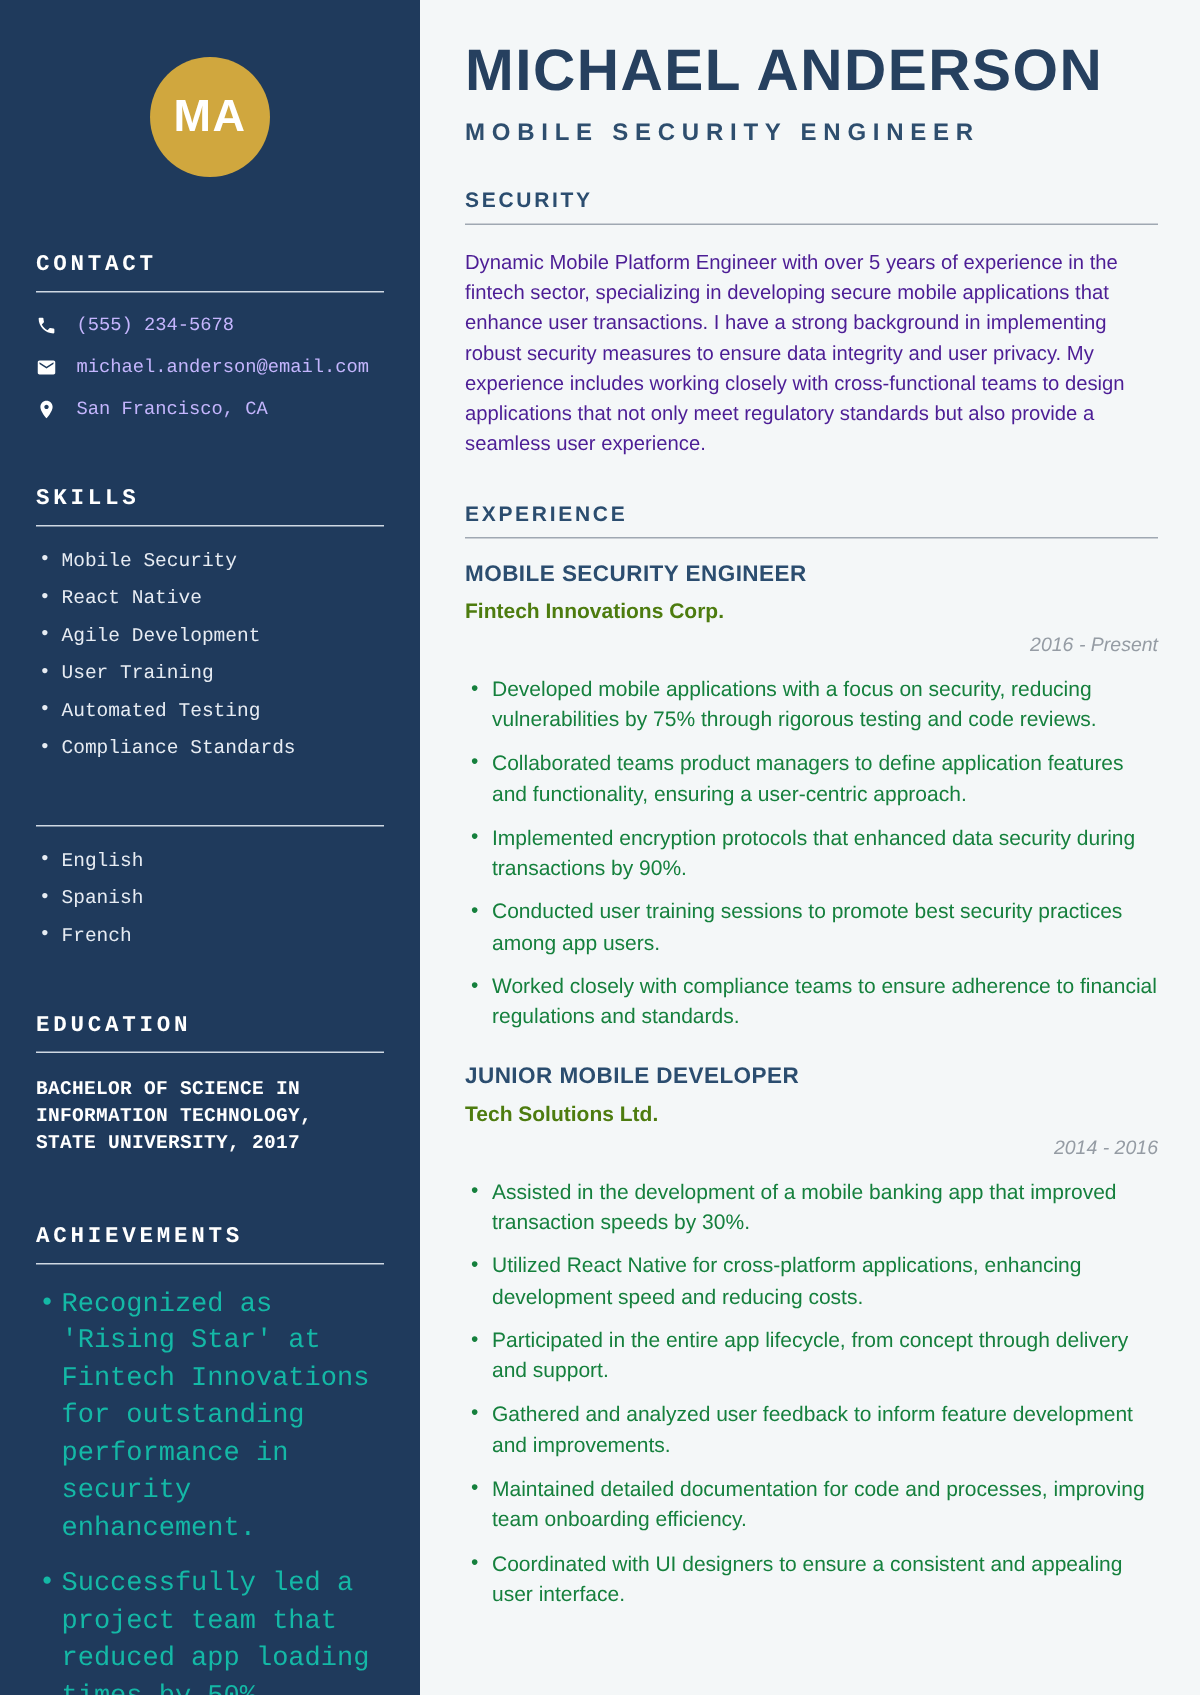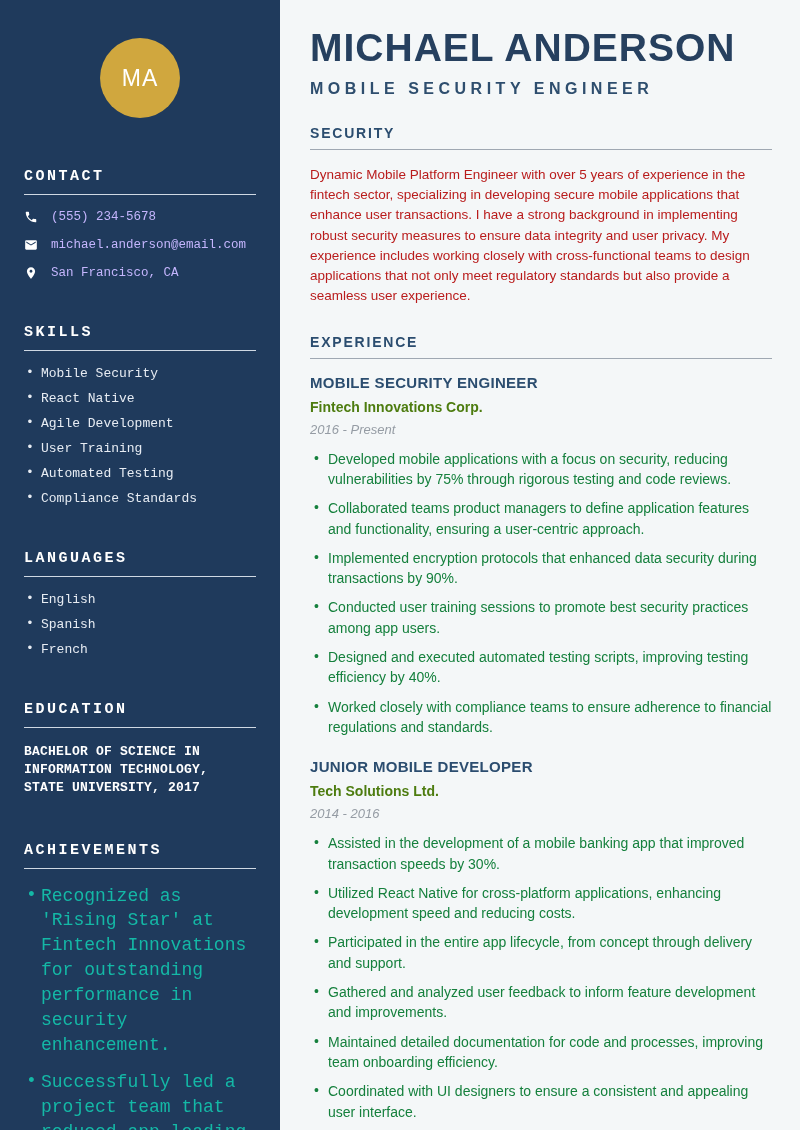--- a/index.html
+++ b/index.html
@@ -10,21 +10,21 @@
   
   .sidebar {
     width:280px; flex-shrink:0;
     background:#1f3a5c; color:#e7ecf3;
     padding:38px 24px 24px 24px;
   }
   .avatar {
     width:80px; height:80px; border-radius:50%;
     background:#d0a73e; margin:0 auto;
     display:flex; align-items:center; justify-content:center;
-    font-size:23px; font-weight:normal; color:#ffffff; letter-spacing:1px;
+    font-size:30px; font-weight:bold; color:#ffffff; letter-spacing:1px;
   }
   .side-section { margin-top:44px;font-family:Liberation Mono, monospace; }
   .side-section.first { margin-top:50px; }
   .side-heading {
     font-size:15px; font-weight:bold; color:#ffffff;
     letter-spacing:2.5px; margin-bottom:9px;
   }
   .side-rule { border-bottom:1.5px solid #cfd8e3; margin-bottom:15px; }
   .contact-row {
     display:flex; align-items:center; gap:13px;
@@ -61,28 +61,28 @@
   .subtitle {
     font-size:16px; font-weight:600; color:#2e4e6e;
     letter-spacing:4.5px; margin-top:11px;
   }
   .main-section { margin-top:27px; }
   .main-heading {
     font-size:14px; font-weight:bold; color:#2b4d6f;
     letter-spacing:1.8px; margin-bottom:8px;
   }
   .main-rule { border-bottom:1px solid #9fa8b2; margin-bottom:15px; }
-  .profile-text { font-size:13.5px; line-height:1.5; color:#b91c1c; }
+  .profile-text { font-size:13.5px; line-height:1.5; color:#4c1d95; }
   .job { margin-top:4px; margin-bottom:21px; }
   .job-title {
     font-size:15px; font-weight:bold; color:#2b4d6f;
     letter-spacing:0.3px; margin-bottom:8px;
   }
   .company { font-size:14px; font-weight:bold; color:#4d7c0f; margin-bottom:7px; }
-  .dates { font-size:13px; font-style:italic; color:#959ca4; margin-bottom:12px; }
+  .dates { font-size:13px; font-style:italic; color:#959ca4; margin-bottom:12px;text-align:right; }
   .job-bullets { list-style:none; }
   .job-bullets li {
     position:relative; padding-left:18px;
     font-size:14px; line-height:1.45; margin-bottom:9px; color:#15803d;
   }
   .job-bullets li::before { content:"•"; position:absolute; left:4px; top:-1px; }
 </style>
 </head>
 <body>
 
@@ -130,21 +130,20 @@
         <li>Mobile Security</li>
         <li>React Native</li>
         <li>Agile Development</li>
         <li>User Training</li>
         <li>Automated Testing</li>
         <li>Compliance Standards</li>
       </ul>
     </section>
 
     <section class="side-section">
-      <div class="side-heading">LANGUAGES</div>
       <div class="side-rule"></div>
       <ul class="side-list">
         <li>English</li>
         <li>Spanish</li>
         <li>French</li>
       </ul>
     </section>
 
     <section class="side-section">
       <div class="side-heading">EDUCATION</div>
@@ -180,21 +179,20 @@
 
       <article class="job">
         <div class="job-title">MOBILE SECURITY ENGINEER</div>
         <div class="company">Fintech Innovations Corp.</div>
         <div class="dates">2016 - Present</div>
         <ul class="job-bullets">
           <li>Developed mobile applications with a focus on security, reducing vulnerabilities by 75% through rigorous testing and code reviews.</li>
           <li>Collaborated teams product managers to define application features and functionality, ensuring a user-centric approach.</li>
           <li>Implemented encryption protocols that enhanced data security during transactions by 90%.</li>
           <li>Conducted user training sessions to promote best security practices among app users.</li>
-          <li>Designed and executed automated testing scripts, improving testing efficiency by 40%.</li>
           <li>Worked closely with compliance teams to ensure adherence to financial regulations and standards.</li>
         </ul>
       </article>
 
       <article class="job">
         <div class="job-title">JUNIOR MOBILE DEVELOPER</div>
         <div class="company">Tech Solutions Ltd.</div>
         <div class="dates">2014 - 2016</div>
         <ul class="job-bullets">
           <li>Assisted in the development of a mobile banking app that improved transaction speeds by 30%.</li>

